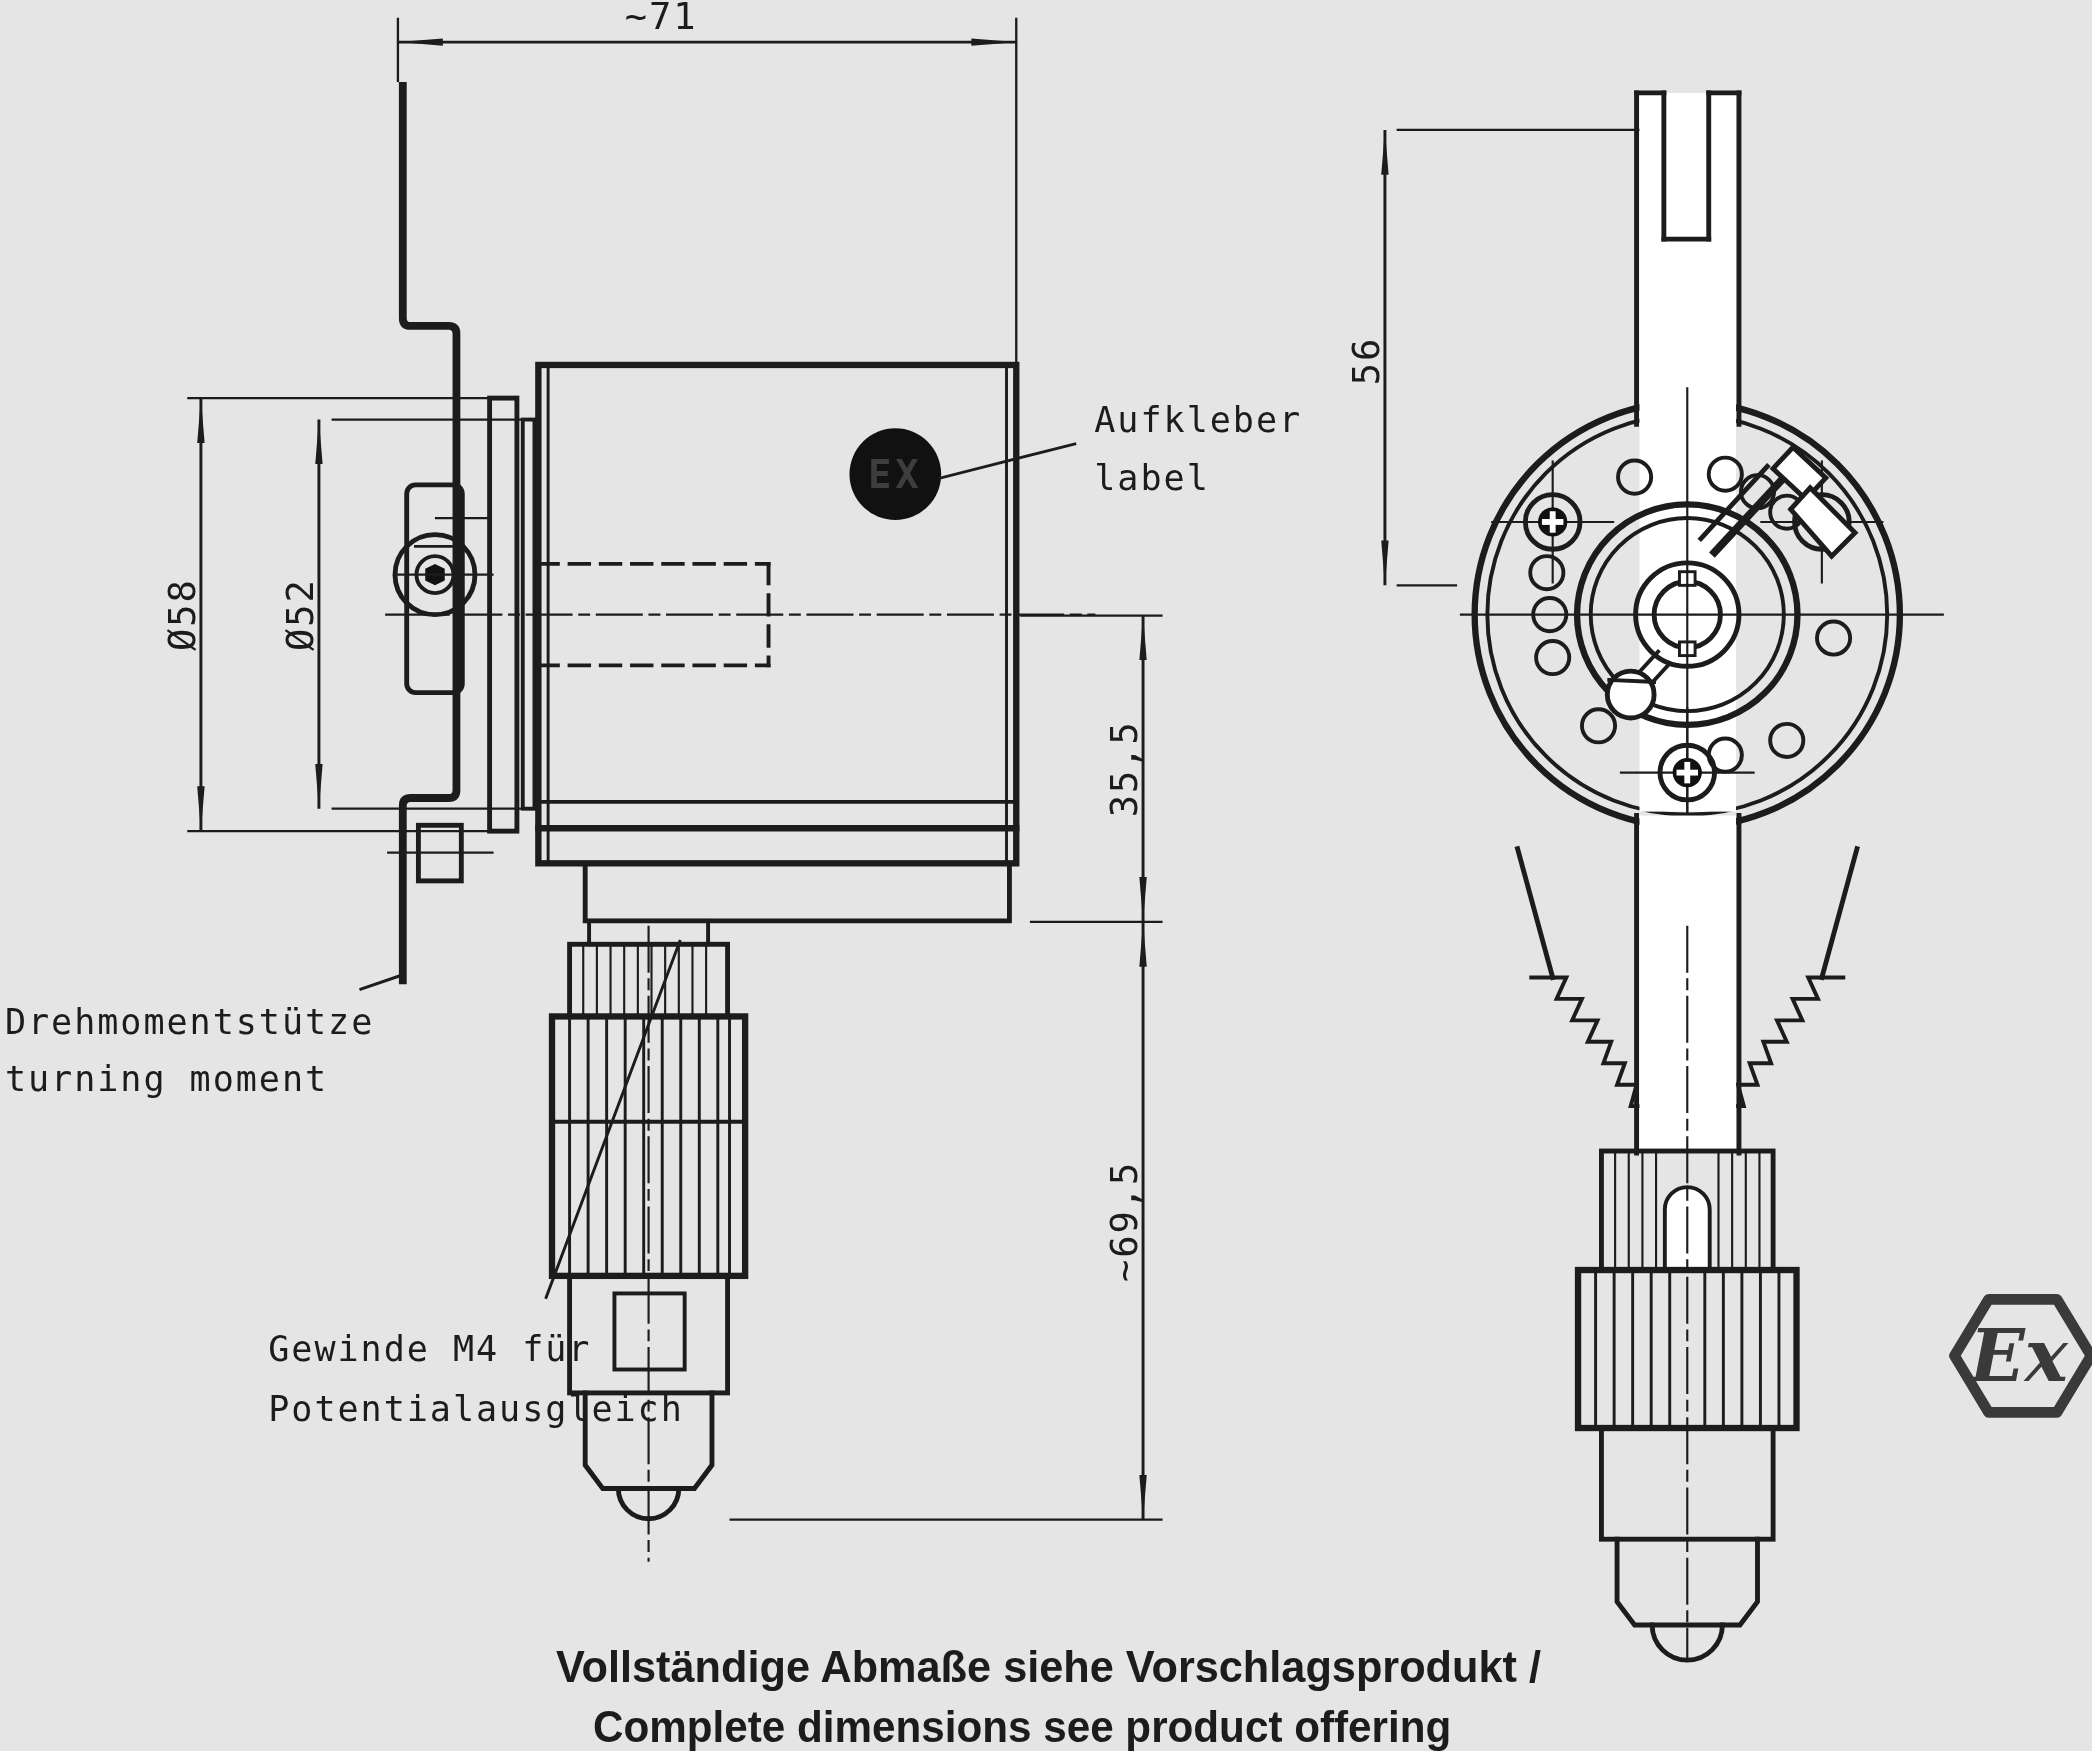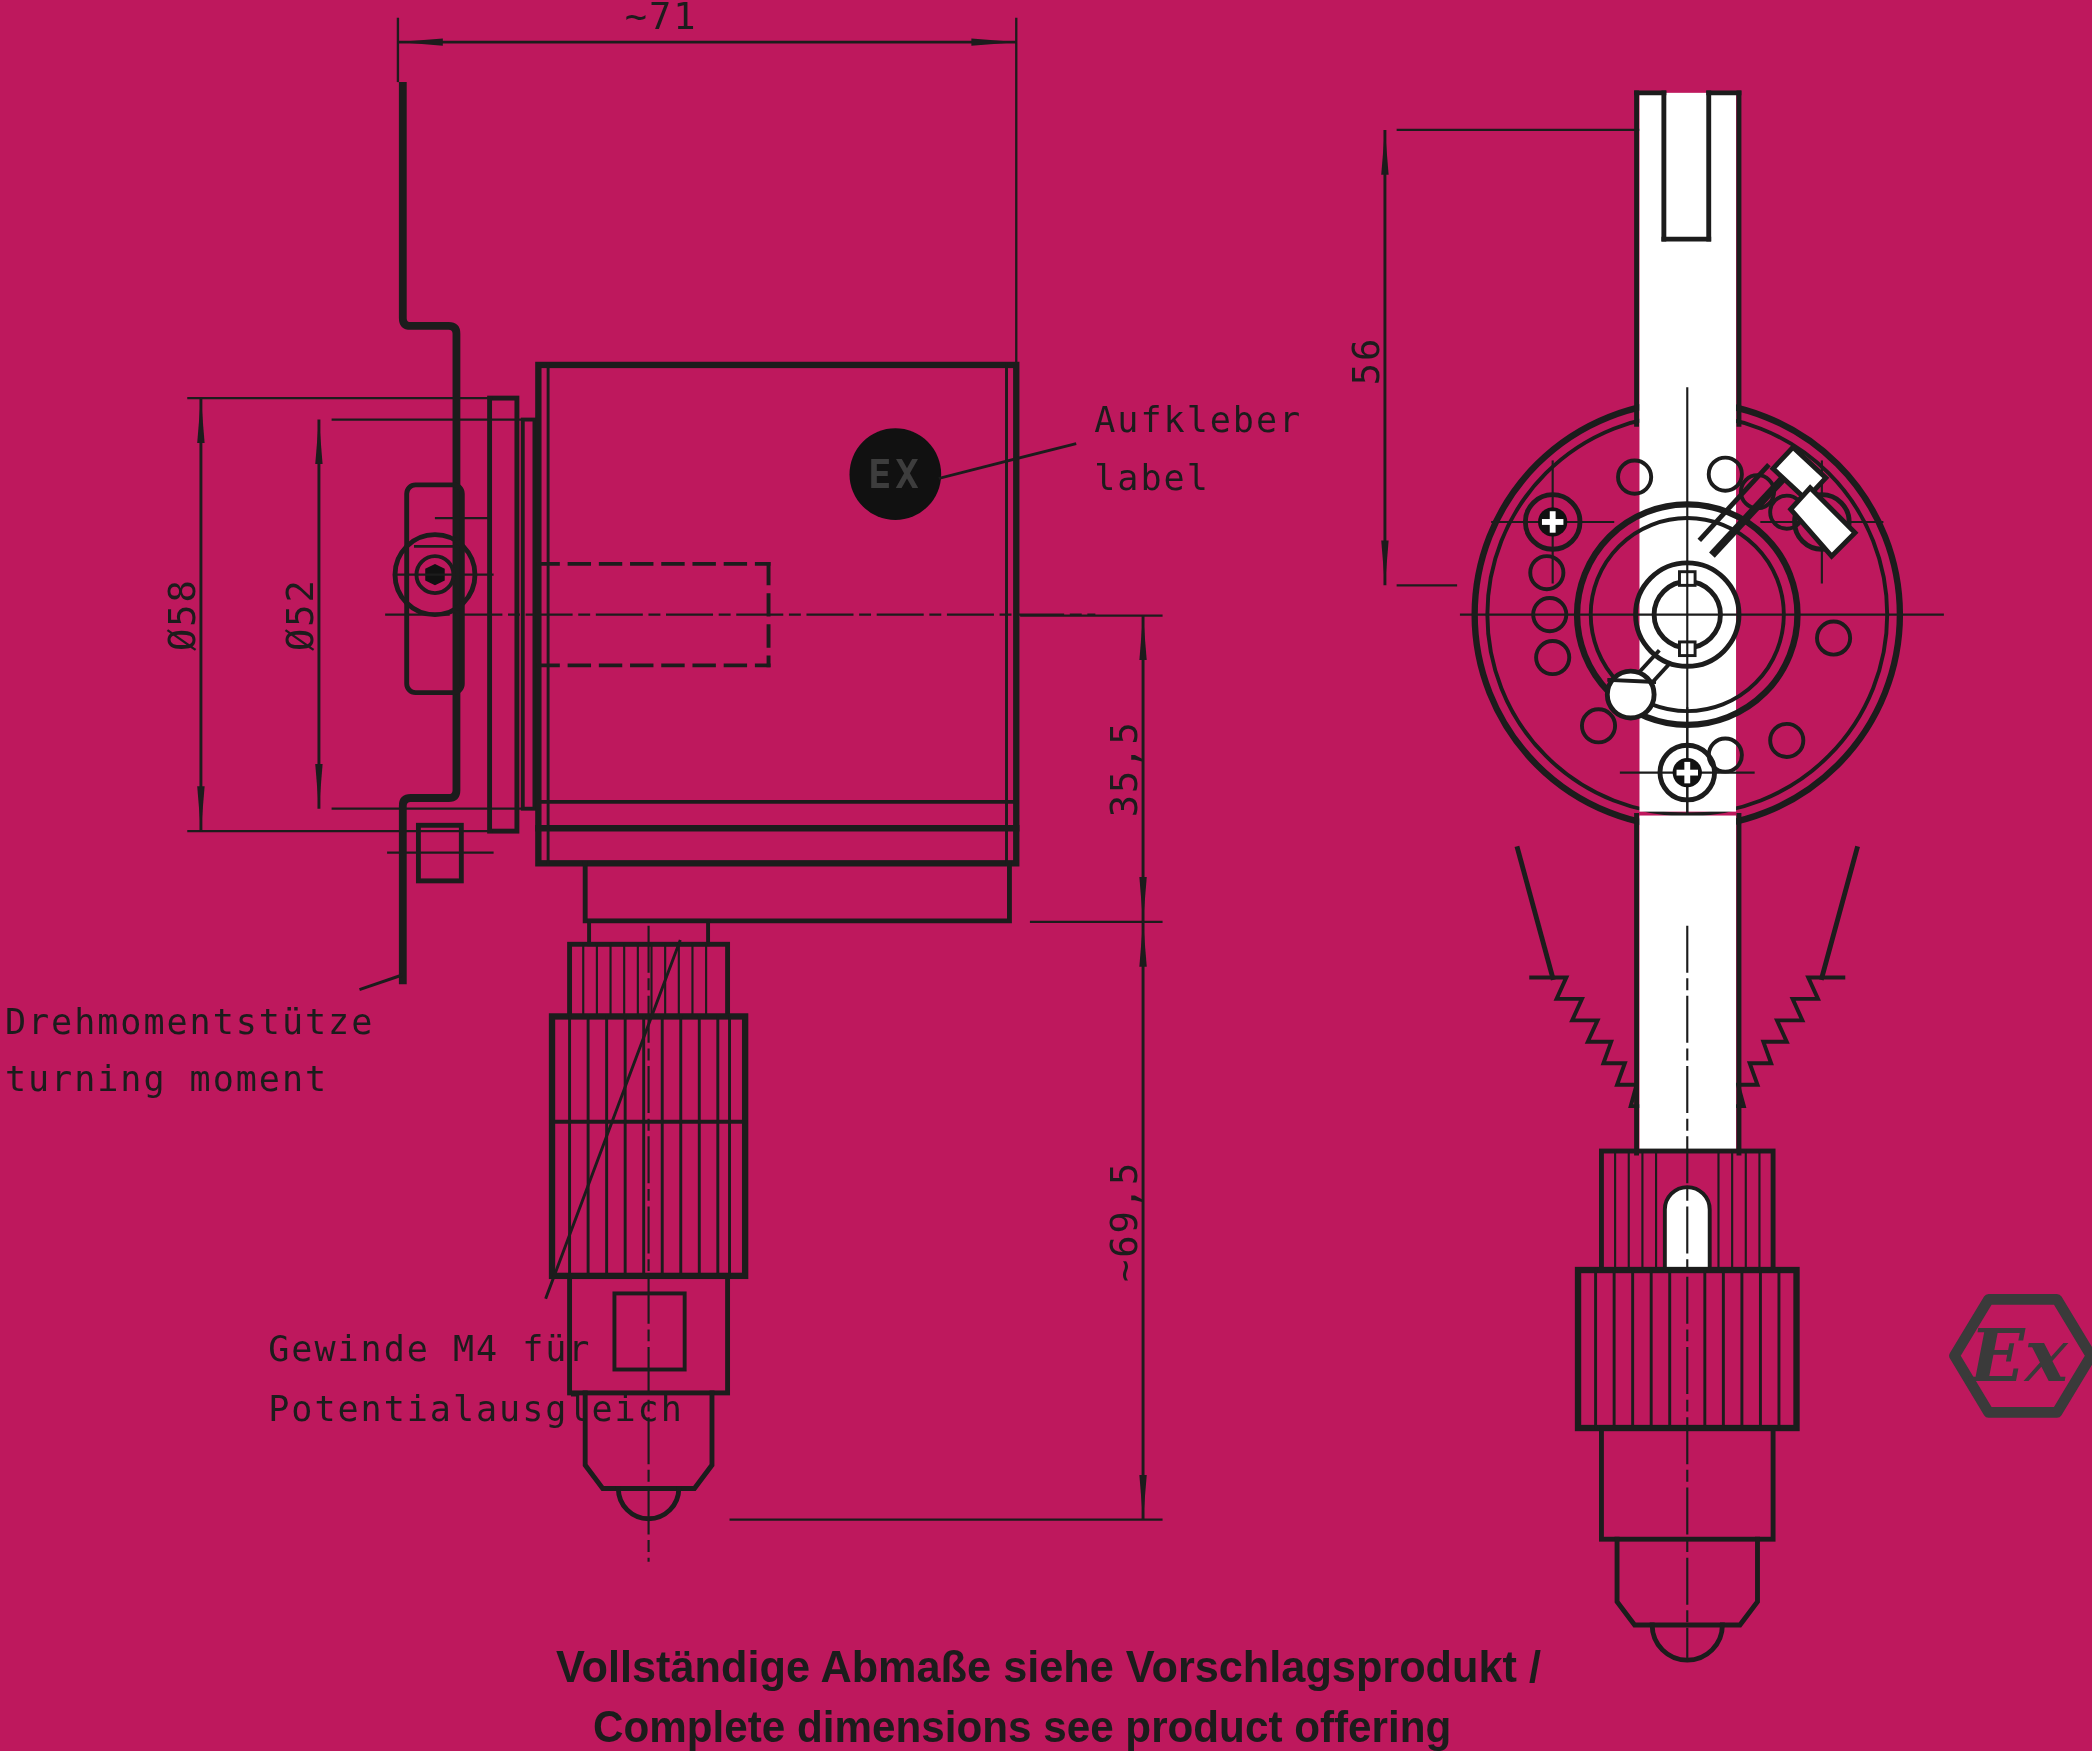--- a/index.html
+++ b/index.html
@@ -1,16 +1,16 @@
 <!DOCTYPE html>
 <html><head>
 <meta charset="utf-8">
 <style>
   html,body{margin:0;padding:0;background:#fff;}
-  #stage{position:relative;width:2093px;height:1752px;background:#be185d;overflow:hidden;}
+  #stage{position:relative;width:2093px;height:1752px;background:#e5e5e5;overflow:hidden;}
   svg{position:absolute;left:0;top:0;}
   .ln{stroke:#1c1c1c;fill:none;stroke-linecap:square;}
   .w2{stroke-width:2.2;}
   .w3{stroke-width:3;}
   .w4{stroke-width:4;}
   .w5{stroke-width:5;}
   .w6{stroke-width:6.5;}
   .w8{stroke-width:8;}
   .dim{stroke:#1c1c1c;stroke-width:3;fill:none;}
   .ext{stroke:#1c1c1c;stroke-width:2.4;fill:none;}

